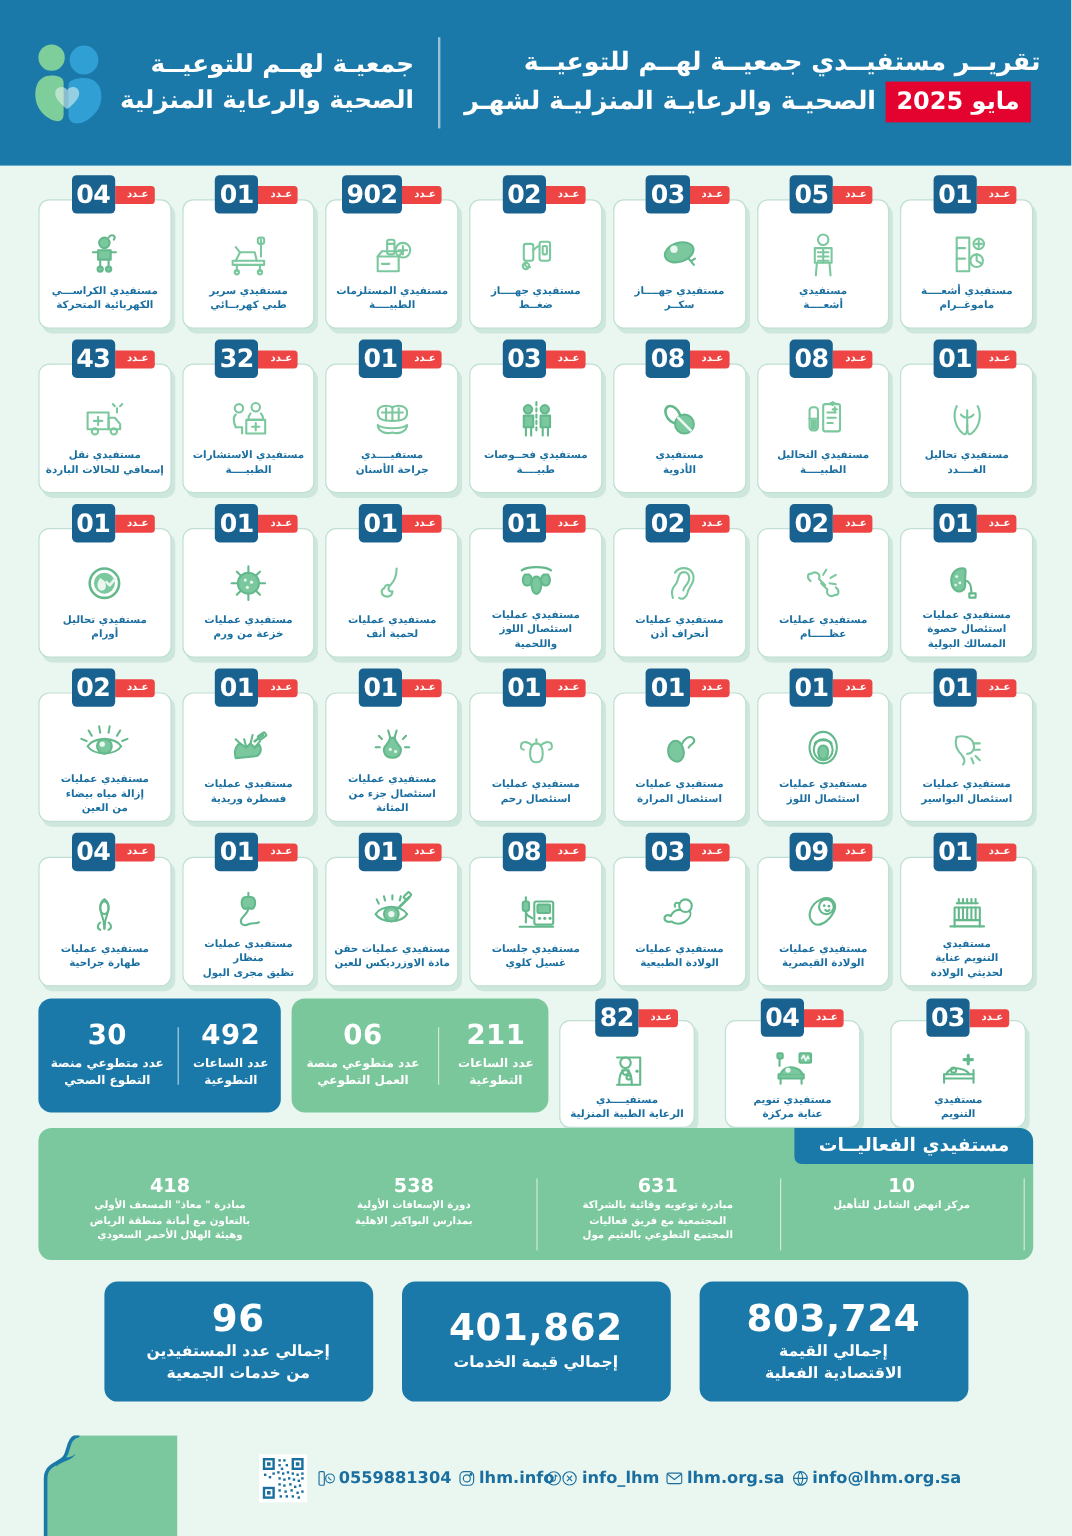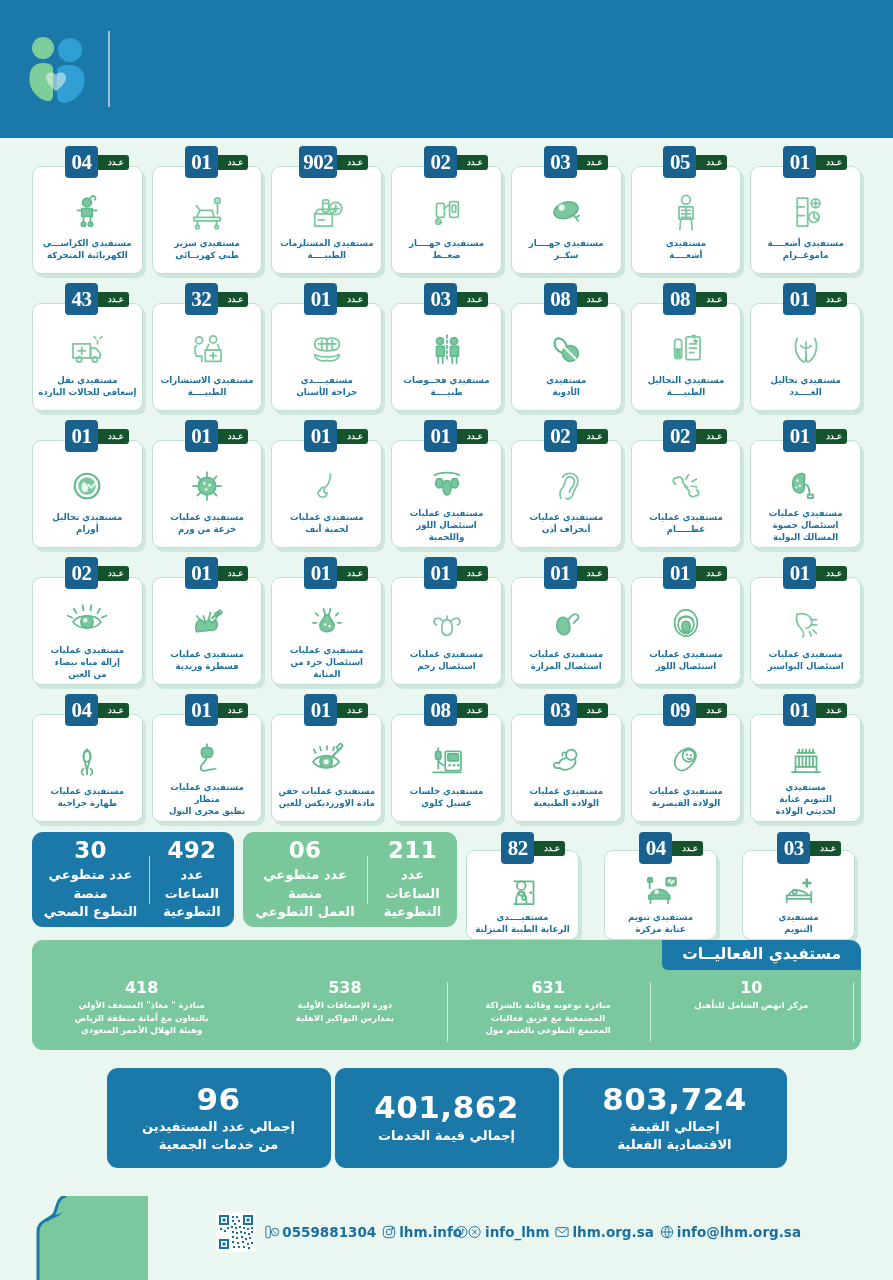--- a/index.html
+++ b/index.html
@@ -44,30 +44,30 @@
   }
   .cardwrap{ position:relative; padding-top:20px; }
   .card{
     position:relative; background:#fff; border:1px solid #bfe0d2; border-radius:9px;
     height:108px; display:flex; flex-direction:column; align-items:center;
     justify-content:flex-start; padding:22px 5px 6px;
     box-shadow:3px 4px 0 rgba(150,200,178,.33);
   }
   .badge{
     position:absolute; top:0; right:18px; display:flex; flex-direction:row-reverse;
-    align-items:center; z-index:5; height:32px;font-family:Liberation Serif, serif;
+    align-items:center; z-index:5; height:32px;
   }
   .badge .num{
     background:#19628f; color:#fff; font-weight:bold; font-size:21px;
     min-width:33px; height:32px; border-radius:4px;
     display:flex; align-items:center; justify-content:center; padding:0 4px;
     letter-spacing:-.5px; position:relative; z-index:2;
   }
   .badge .lbl{
-    background:#14532d; color:#ffffff; font-size:8.5px; font-weight:bold;
+    background:#ef4444; color:#ffffff; font-size:8.5px; font-weight:bold;
     height:15px; line-height:15px; padding:0 5px 0 10px; margin-right:-4px;
     border-radius:0 3px 3px 0; position:relative; z-index:1; letter-spacing:.5px;
     white-space:nowrap;
   }
   .icon{ height:46px; width:100%; display:flex; align-items:center; justify-content:center; }
   .icon svg{ display:block; }
   .ctext{
     color:#1a6fa0; font-size:8.6px; font-weight:bold; line-height:1.38; text-align:center;
     white-space:pre-line; margin-top:3px; letter-spacing:.1px;
   }
@@ -78,21 +78,21 @@
     display:flex; flex-direction:row-reverse; align-items:flex-start; gap:9px;
   }
   .volpanel{
     height:95px; border-radius:11px; display:flex; flex-direction:row-reverse;
     align-items:center; justify-content:space-around; color:#fff;
   }
   .volpanel.blue{ background:#1a79a8; width:204px; }
   .volpanel.green{ background:#79c79a; width:216px; }
   .volcell{ text-align:center; padding:0 9px; }
   .volcell .vnum{ font-size:23px; font-weight:bold; line-height:1.1; letter-spacing:.3px;}
-  .volcell .vlbl{ font-size:13px; font-weight:bold; line-height:1.4; white-space:pre-line; margin-top:3px;}
+  .volcell .vlbl{ font-size:10px; font-weight:bold; line-height:1.4; white-space:pre-line; margin-top:3px;}
   .volsep{ width:1px; height:48px; background:rgba(255,255,255,.65); }
   .tailcards{ display:flex; flex-direction:row-reverse; gap:25px; margin-right:6px; }
   .tailcards .cardwrap{ width:113px; padding-top:18px;}
   .tailcards .card{ height:90px; padding-top:20px;}
   .tailcards .icon{ height:38px;}
 
   
   #events{
     position:absolute; top:940px; right:32px; left:32px; height:110px;
     background:#7cc89e; border-radius:11px; overflow:hidden;
@@ -110,21 +110,21 @@
   .ecell .enum{ font-size:16px; font-weight:bold; line-height:1.2; }
   .ecell .elbl{ font-size:8.5px; font-weight:bold; line-height:1.45; white-space:pre-line; margin-top:2px;}
   .ecell + .ecell::after{
     content:""; position:absolute; right:-1px; top:4px; width:1px; height:60px;
     background:rgba(255,255,255,.62);
   }
 
   
   #totals{
     position:absolute; top:1068px; right:32px; left:32px; height:100px;
-    display:flex; flex-direction:row-reverse; gap:4px; justify-content:center;
+    display:flex; flex-direction:row-reverse; gap:24px; justify-content:center;
   }
   .total{
     background:#1a79a8; border-radius:11px; color:#fff; width:224px; height:100px;
     display:flex; flex-direction:column; align-items:center; justify-content:center;
   }
   .total .tnum{ font-size:31px; font-weight:bold; line-height:1.05; letter-spacing:.5px;}
   .total .tlbl{ font-size:13px; font-weight:bold; line-height:1.35; text-align:center; white-space:pre-line; margin-top:3px;}
 
   
   #footer{ position:absolute; bottom:0; right:0; left:0; height:84px; }
@@ -151,22 +151,31 @@
     <div class="brand">
       <div class="logo">
         <svg width="62" height="68" viewBox="0 0 62 68">
           <circle cx="17" cy="13" r="11" fill="#7ece9b"></circle>
           <circle cx="44" cy="15" r="12" fill="#2f9fd4"></circle>
           <path d="M17 28 C5 28 2 39 4 49 C6 59 16 66 22 66 C25 66 27 64 27 60 L27 34 C27 30 23 28 17 28 Z" fill="#7ece9b"></path>
           <path d="M44 30 C56 30 60 40 58 50 C56 60 45 68 38 68 C34 68 31 65 31 61 L31 36 C31 32 37 30 44 30 Z" fill="#2f9fd4"></path>
           <path d="M30 40 C27 36 20 37 20 43 C20 49 30 56 30 56 C30 56 40 49 40 43 C40 37 33 36 30 40 Z" fill="#eaf6f0" opacity=".55"></path>
         </svg>
       </div>
+      <div class="headtitle">جمعيـة لهــم للتوعيــة
+الصحية والرعاية المنزلية</div>
     </div>
     <div class="vdiv"></div>
+    <div class="reptitle">
+      <div>تقريــر مستفيــدي جمعيــة لهــم للتوعيــة</div>
+      <div class="l2">
+        <span>الصحيـة والرعايـة المنزليـة لشهـر</span>
+        <span class="monthbadge">مايو 2025</span>
+      </div>
+    </div>
   </div>
 
   <div id="grid">
       <div class="cardwrap">
         <div class="badge">
           <div class="num">01</div>
           <div class="lbl">عـدد</div>
         </div>
         <div class="card">
           <div class="icon">

